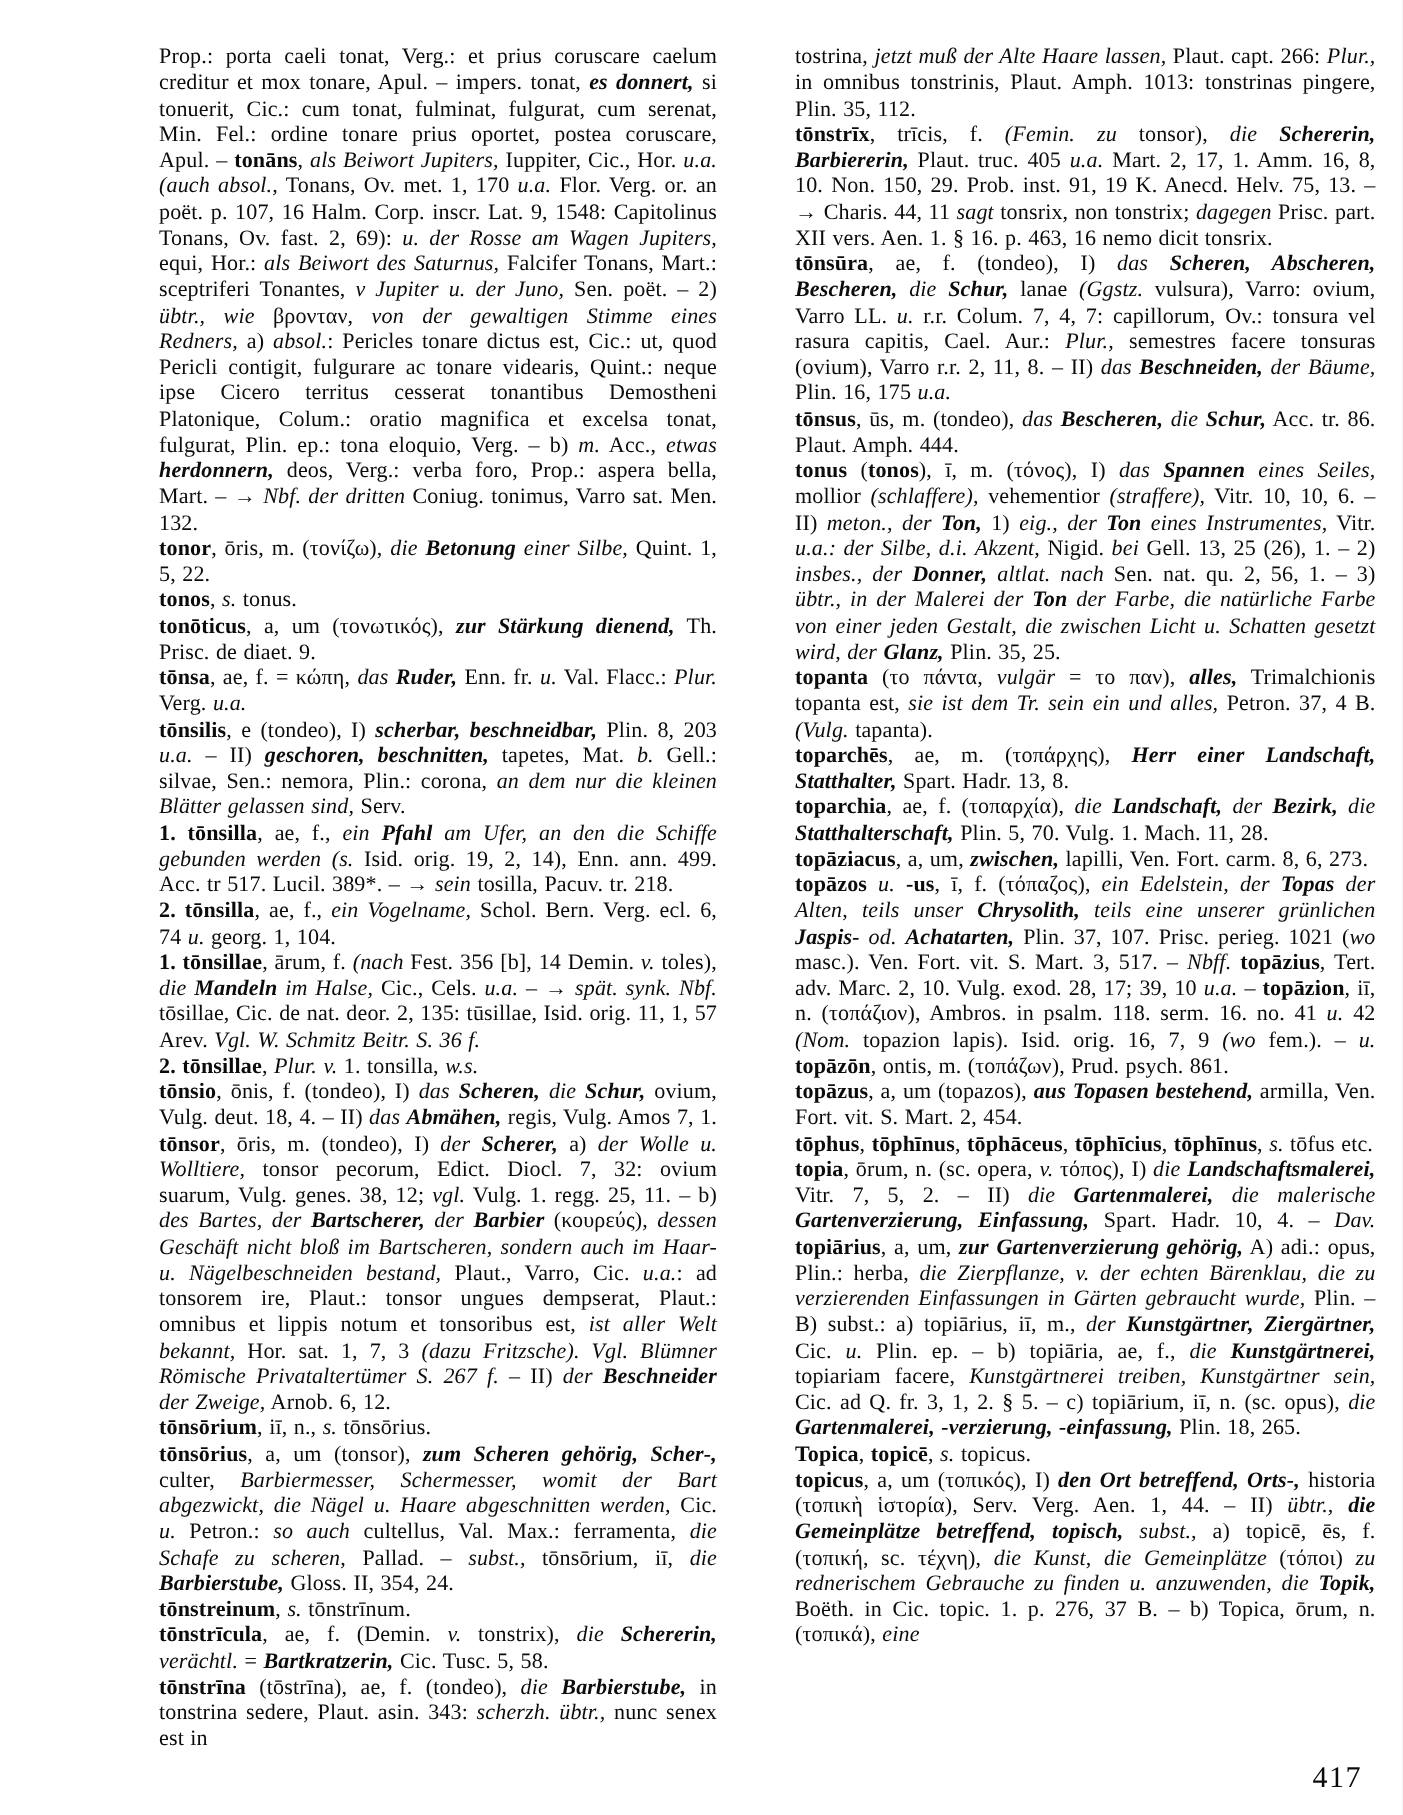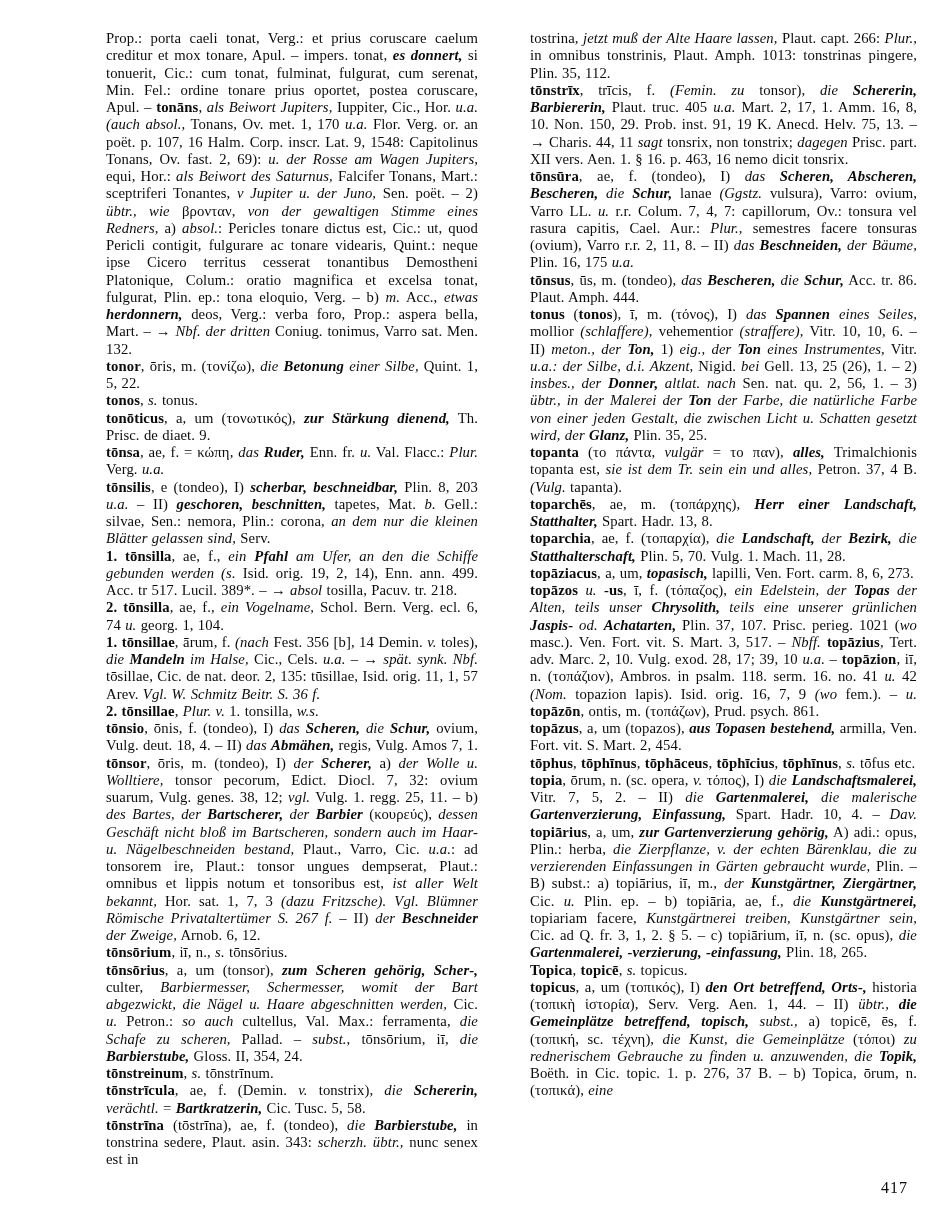--- a/index.html
+++ b/index.html
@@ -20,57 +20,57 @@
     word-spacing:0.5px;
   }
   .col-left{left:106px;width:372px;}
   .col-right{left:530px;width:387px;}
   p.entry{margin:0;padding:0;}
   p.entry b{font-weight:bold;}
   p.entry i{font-style:italic;}
   .pagenum{
     position:absolute;
     right:27px;bottom:13px;
-    font-size:16px;
+    font-size:20px;
     letter-spacing:1px;
   }
 </style>
 </head>
 <body>
 
 <div class="page">
   <div class="col col-left" id="col-left">
       <p class="entry">Prop.: porta caeli tonat, Verg.: et prius coruscare caelum creditur et mox tonare, Apul. – impers. tonat, <b><i>es donnert,</i></b> si tonuerit, Cic.: cum tonat, fulminat, fulgurat, cum serenat, Min. Fel.: ordine tonare prius oportet, postea coruscare, Apul. – <b>tonāns</b>, <i>als Beiwort Jupiters,</i> Iuppiter, Cic., Hor. <i>u.a. (auch absol.,</i> Tonans, Ov. met. 1, 170 <i>u.a.</i> Flor. Verg. or. an poët. p. 107, 16 Halm. Corp. inscr. Lat. 9, 1548: Capitolinus Tonans, Ov. fast. 2, 69): <i>u. der Rosse am Wagen Jupiters,</i> equi, Hor.: <i>als Beiwort des Saturnus,</i> Falcifer Tonans, Mart.: sceptriferi Tonantes, <i>v Jupiter u. der Juno,</i> Sen. poët. – 2) <i>übtr., wie</i> βρονταν, <i>von der gewaltigen Stimme eines Redners,</i> a) <i>absol.</i>: Pericles tonare dictus est, Cic.: ut, quod Pericli contigit, fulgurare ac tonare videaris, Quint.: neque ipse Cicero territus cesserat tonantibus Demostheni Platonique, Colum.: oratio magnifica et excelsa tonat, fulgurat, Plin. ep.: tona eloquio, Verg. – b) <i>m.</i> Acc., <i>etwas</i> <b><i>herdonnern,</i></b> deos, Verg.: verba foro, Prop.: aspera bella, Mart. – → <i>Nbf. der dritten</i> Coniug. tonimus, Varro sat. Men. 132.</p>
       <p class="entry"><b>tonor</b>, ōris, m. (τονίζω), <i>die</i> <b><i>Betonung</i></b> <i>einer Silbe,</i> Quint. 1, 5, 22.</p>
       <p class="entry"><b>tonos</b>, <i>s.</i> tonus.</p>
       <p class="entry"><b>tonōticus</b>, a, um (τονωτικός), <b><i>zur Stärkung dienend,</i></b> Th. Prisc. de diaet. 9.</p>
       <p class="entry"><b>tōnsa</b>, ae, f. = κώπη, <i>das</i> <b><i>Ruder,</i></b> Enn. fr. <i>u.</i> Val. Flacc.: <i>Plur.</i> Verg. <i>u.a.</i></p>
       <p class="entry"><b>tōnsilis</b>, e (tondeo), I) <b><i>scherbar, beschneidbar,</i></b> Plin. 8, 203 <i>u.a.</i> – II) <b><i>geschoren, beschnitten,</i></b> tapetes, Mat. <i>b.</i> Gell.: silvae, Sen.: nemora, Plin.: corona, <i>an dem nur die kleinen Blätter gelassen sind,</i> Serv.</p>
-      <p class="entry"><b>1. tōnsilla</b>, ae, f., <i>ein</i> <b><i>Pfahl</i></b> <i>am Ufer, an den die Schiffe gebunden werden (s.</i> Isid. orig. 19, 2, 14), Enn. ann. 499. Acc. tr 517. Lucil. 389*. – → <i>absol</i> tosilla, Pacuv. tr. 218.</p>
+      <p class="entry"><b>1. tōnsilla</b>, ae, f., <i>ein</i> <b><i>Pfahl</i></b> <i>am Ufer, an den die Schiffe gebunden werden (s.</i> Isid. orig. 19, 2, 14), Enn. ann. 499. Acc. tr 517. Lucil. 389*. – → <i>sein</i> tosilla, Pacuv. tr. 218.</p>
       <p class="entry"><b>2. tōnsilla</b>, ae, f., <i>ein Vogelname,</i> Schol. Bern. Verg. ecl. 6, 74 <i>u.</i> georg. 1, 104.</p>
       <p class="entry"><b>1. tōnsillae</b>, ārum, f. <i>(nach</i> Fest. 356 [b], 14 Demin. <i>v.</i> toles), <i>die</i> <b><i>Mandeln</i></b> <i>im Halse,</i> Cic., Cels. <i>u.a.</i> – → <i>spät. synk. Nbf.</i> tōsillae, Cic. de nat. deor. 2, 135: tūsillae, Isid. orig. 11, 1, 57 Arev. <i>Vgl. W. Schmitz Beitr. S. 36 f.</i></p>
       <p class="entry"><b>2. tōnsillae</b>, <i>Plur. v.</i> 1. tonsilla, <i>w.s.</i></p>
       <p class="entry"><b>tōnsio</b>, ōnis, f. (tondeo), I) <i>das</i> <b><i>Scheren,</i></b> <i>die</i> <b><i>Schur,</i></b> ovium, Vulg. deut. 18, 4. – II) <i>das</i> <b><i>Abmähen,</i></b> regis, Vulg. Amos 7, 1.</p>
       <p class="entry"><b>tōnsor</b>, ōris, m. (tondeo), I) <i>der</i> <b><i>Scherer,</i></b> a) <i>der Wolle u. Wolltiere,</i> tonsor pecorum, Edict. Diocl. 7, 32: ovium suarum, Vulg. genes. 38, 12; <i>vgl.</i> Vulg. 1. regg. 25, 11. – b) <i>des Bartes, der</i> <b><i>Bartscherer,</i></b> <i>der</i> <b><i>Barbier</i></b> (κουρεύς), <i>dessen Geschäft nicht bloß im Bartscheren, sondern auch im Haar- u. Nägelbeschneiden bestand,</i> Plaut., Varro, Cic. <i>u.a.</i>: ad tonsorem ire, Plaut.: tonsor ungues dempserat, Plaut.: omnibus et lippis notum et tonsoribus est, <i>ist aller Welt bekannt,</i> Hor. sat. 1, 7, 3 <i>(dazu Fritzsche). Vgl. Blümner Römische Privataltertümer S. 267 f.</i> – II) <i>der</i> <b><i>Beschneider</i></b> <i>der Zweige,</i> Arnob. 6, 12.</p>
       <p class="entry"><b>tōnsōrium</b>, iī, n., <i>s.</i> tōnsōrius.</p>
       <p class="entry"><b>tōnsōrius</b>, a, um (tonsor), <b><i>zum Scheren gehörig, Scher-,</i></b> culter, <i>Barbiermesser, Schermesser, womit der Bart abgezwickt, die Nägel u. Haare abgeschnitten werden,</i> Cic. <i>u.</i> Petron.: <i>so auch</i> cultellus, Val. Max.: ferramenta, <i>die Schafe zu scheren,</i> Pallad. – <i>subst.,</i> tōnsōrium, iī, <i>die</i> <b><i>Barbierstube,</i></b> Gloss. II, 354, 24.</p>
       <p class="entry"><b>tōnstreinum</b>, <i>s.</i> tōnstrīnum.</p>
       <p class="entry"><b>tōnstrīcula</b>, ae, f. (Demin. <i>v.</i> tonstrix), <i>die</i> <b><i>Schererin,</i></b> <i>verächtl.</i> = <b><i>Bartkratzerin,</i></b> Cic. Tusc. 5, 58.</p>
       <p class="entry"><b>tōnstrīna</b> (tōstrīna), ae, f. (tondeo), <i>die</i> <b><i>Barbierstube,</i></b> in tonstrina sedere, Plaut. asin. 343: <i>scherzh. übtr.,</i> nunc senex est in</p>
     </div>
   <div class="col col-right" id="col-right">
       <p class="entry">tostrina, <i>jetzt muß der Alte Haare lassen,</i> Plaut. capt. 266: <i>Plur.,</i> in omnibus tonstrinis, Plaut. Amph. 1013: tonstrinas pingere, Plin. 35, 112.</p>
       <p class="entry"><b>tōnstrīx</b>, trīcis, f. <i>(Femin. zu</i> tonsor), <i>die</i> <b><i>Schererin, Barbiererin,</i></b> Plaut. truc. 405 <i>u.a.</i> Mart. 2, 17, 1. Amm. 16, 8, 10. Non. 150, 29. Prob. inst. 91, 19 K. Anecd. Helv. 75, 13. – → Charis. 44, 11 <i>sagt</i> tonsrix, non tonstrix; <i>dagegen</i> Prisc. part. XII vers. Aen. 1. § 16. p. 463, 16 nemo dicit tonsrix.</p>
       <p class="entry"><b>tōnsūra</b>, ae, f. (tondeo), I) <i>das</i> <b><i>Scheren, Abscheren, Bescheren,</i></b> <i>die</i> <b><i>Schur,</i></b> lanae <i>(Ggstz.</i> vulsura), Varro: ovium, Varro LL. <i>u.</i> r.r. Colum. 7, 4, 7: capillorum, Ov.: tonsura vel rasura capitis, Cael. Aur.: <i>Plur.,</i> semestres facere tonsuras (ovium), Varro r.r. 2, 11, 8. – II) <i>das</i> <b><i>Beschneiden,</i></b> <i>der Bäume,</i> Plin. 16, 175 <i>u.a.</i></p>
       <p class="entry"><b>tōnsus</b>, ūs, m. (tondeo), <i>das</i> <b><i>Bescheren,</i></b> <i>die</i> <b><i>Schur,</i></b> Acc. tr. 86. Plaut. Amph. 444.</p>
       <p class="entry"><b>tonus</b> (<b>tonos</b>), ī, m. (τόνος), I) <i>das</i> <b><i>Spannen</i></b> <i>eines Seiles,</i> mollior <i>(schlaffere),</i> vehementior <i>(straffere),</i> Vitr. 10, 10, 6. – II) <i>meton., der</i> <b><i>Ton,</i></b> 1) <i>eig., der</i> <b><i>Ton</i></b> <i>eines Instrumentes,</i> Vitr. <i>u.a.: der Silbe, d.i. Akzent,</i> Nigid. <i>bei</i> Gell. 13, 25 (26), 1. – 2) <i>insbes., der</i> <b><i>Donner,</i></b> <i>altlat. nach</i> Sen. nat. qu. 2, 56, 1. – 3) <i>übtr., in der Malerei der</i> <b><i>Ton</i></b> <i>der Farbe, die natürliche Farbe von einer jeden Gestalt, die zwischen Licht u. Schatten gesetzt wird, der</i> <b><i>Glanz,</i></b> Plin. 35, 25.</p>
       <p class="entry"><b>topanta</b> (το πάντα, <i>vulgär</i> = το παν), <b><i>alles,</i></b> Trimalchionis topanta est, <i>sie ist dem Tr. sein ein und alles,</i> Petron. 37, 4 B. <i>(Vulg.</i> tapanta).</p>
       <p class="entry"><b>toparchēs</b>, ae, m. (τοπάρχης), <b><i>Herr einer Landschaft, Statthalter,</i></b> Spart. Hadr. 13, 8.</p>
       <p class="entry"><b>toparchia</b>, ae, f. (τοπαρχία), <i>die</i> <b><i>Landschaft,</i></b> <i>der</i> <b><i>Bezirk,</i></b> <i>die</i> <b><i>Statthalterschaft,</i></b> Plin. 5, 70. Vulg. 1. Mach. 11, 28.</p>
-      <p class="entry"><b>topāziacus</b>, a, um, <b><i>topasisch,</i></b> lapilli, Ven. Fort. carm. 8, 6, 273.</p>
+      <p class="entry"><b>topāziacus</b>, a, um, <b><i>zwischen,</i></b> lapilli, Ven. Fort. carm. 8, 6, 273.</p>
       <p class="entry"><b>topāzos</b> <i>u.</i> <b>-us</b>, ī, f. (τόπαζος), <i>ein Edelstein, der</i> <b><i>Topas</i></b> <i>der Alten, teils unser</i> <b><i>Chrysolith,</i></b> <i>teils eine unserer grünlichen</i> <b><i>Jaspis-</i></b> <i>od.</i> <b><i>Achatarten,</i></b> Plin. 37, 107. Prisc. perieg. 1021 (<i>wo</i> masc.). Ven. Fort. vit. S. Mart. 3, 517. – <i>Nbff.</i> <b>topāzius</b>, Tert. adv. Marc. 2, 10. Vulg. exod. 28, 17; 39, 10 <i>u.a.</i> – <b>topāzion</b>, iī, n. (τοπάζιον), Ambros. in psalm. 118. serm. 16. no. 41 <i>u.</i> 42 <i>(Nom.</i> topazion lapis). Isid. orig. 16, 7, 9 <i>(wo</i> fem.). – <i>u.</i> <b>topāzōn</b>, ontis, m. (τοπάζων), Prud. psych. 861.</p>
       <p class="entry"><b>topāzus</b>, a, um (topazos), <b><i>aus Topasen bestehend,</i></b> armilla, Ven. Fort. vit. S. Mart. 2, 454.</p>
       <p class="entry"><b>tōphus</b>, <b>tōphīnus</b>, <b>tōphāceus</b>, <b>tōphīcius</b>, <b>tōphīnus</b>, <i>s.</i> tōfus etc.</p>
       <p class="entry"><b>topia</b>, ōrum, n. (sc. opera, <i>v.</i> τόπος), I) <i>die</i> <b><i>Landschaftsmalerei,</i></b> Vitr. 7, 5, 2. – II) <i>die</i> <b><i>Gartenmalerei,</i></b> <i>die malerische</i> <b><i>Gartenverzierung, Einfassung,</i></b> Spart. Hadr. 10, 4. – <i>Dav.</i> <b>topiārius</b>, a, um, <b><i>zur Gartenverzierung gehörig,</i></b> A) adi.: opus, Plin.: herba, <i>die Zierpflanze, v. der echten Bärenklau, die zu verzierenden Einfassungen in Gärten gebraucht wurde,</i> Plin. – B) subst.: a) topiārius, iī, m., <i>der</i> <b><i>Kunstgärtner, Ziergärtner,</i></b> Cic. <i>u.</i> Plin. ep. – b) topiāria, ae, f., <i>die</i> <b><i>Kunstgärtnerei,</i></b> topiariam facere, <i>Kunstgärtnerei treiben, Kunstgärtner sein,</i> Cic. ad Q. fr. 3, 1, 2. § 5. – c) topiārium, iī, n. (sc. opus), <i>die</i> <b><i>Gartenmalerei, -verzierung, -einfassung,</i></b> Plin. 18, 265.</p>
       <p class="entry"><b>Topica</b>, <b>topicē</b>, <i>s.</i> topicus.</p>
       <p class="entry"><b>topicus</b>, a, um (τοπικός), I) <b><i>den Ort betreffend, Orts-,</i></b> historia (τοπικὴ ἱστορία), Serv. Verg. Aen. 1, 44. – II) <i>übtr.,</i> <b><i>die Gemeinplätze betreffend, topisch,</i></b> <i>subst.,</i> a) topicē, ēs, f. (τοπική, sc. τέχνη), <i>die Kunst, die Gemeinplätze</i> (τόποι) <i>zu rednerischem Gebrauche zu finden u. anzuwenden, die</i> <b><i>Topik,</i></b> Boëth. in Cic. topic. 1. p. 276, 37 B. – b) Topica, ōrum, n. (τοπικά), <i>eine</i></p>
     </div>
   <div class="pagenum">417</div>
 </div>
 

